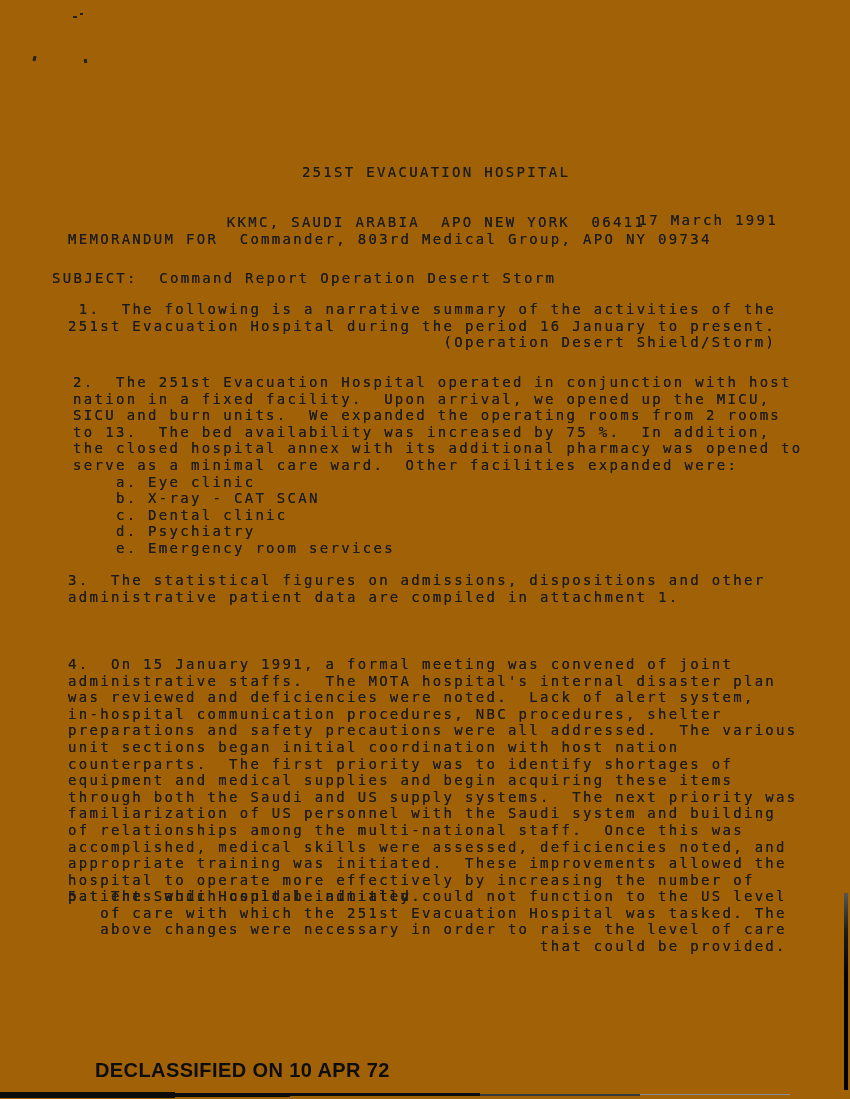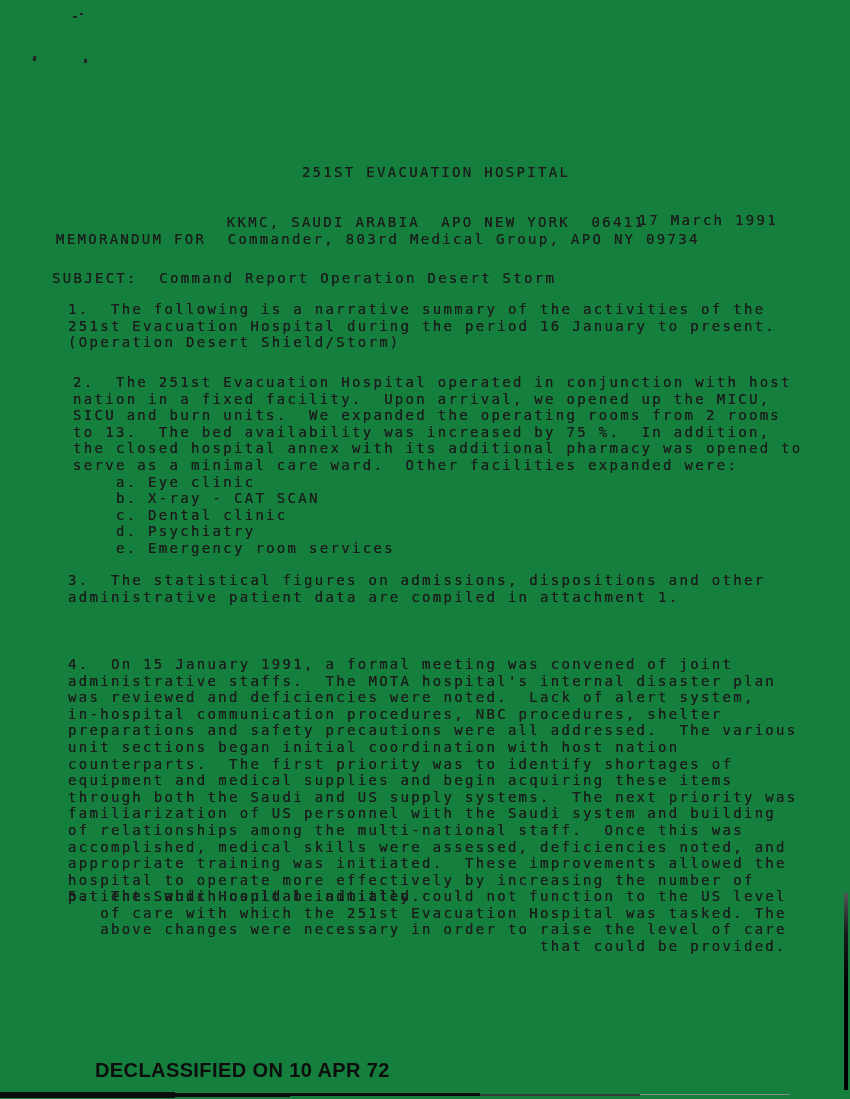--- a/index.html
+++ b/index.html
@@ -4,43 +4,43 @@
 <style>
   html, body {
     margin: 0;
     padding: 0;
     background: #ffffff;
   }
   .page {
     position: relative;
     width: 850px;
     height: 1099px;
-    background: #15803d;
+    background: #a16207;
     overflow: hidden;
     font-family: "DejaVu Sans Mono", "Liberation Mono", monospace;
     color: #1c1c1c;
   }
   .typewriter {
     position: absolute;
     font-size: 14px;
     line-height: 16.6px;
     letter-spacing: 2.3px;
     white-space: pre;
     text-shadow: 0 0 0.6px rgba(25,25,25,0.85);
   }
   .letterhead {
     left: 68px;
     top: 131px;
     width: 736px;
     text-align: center;
   }
   .date-line   { top: 212px; right: 72px; }
-  .memo-line   { left: 56px; top: 231px; }
+  .memo-line   { left: 68px; top: 231px; }
   .subject-line{ left: 52px; top: 270px; }
-  .para-1 { left: 68px; top: 301px; }
+  .para-1 { left: 68px; top: 301px; text-align: right; }
   .para-2 { left: 73px; top: 374px; }
   .para-3 { left: 68px; top: 572px; }
   .para-4 { left: 68px; top: 628px; margin-top: 28px; }
   .para-5 { left: 68px; top: 888px; text-align: right; }
   .stamp {
     position: absolute;
     left: 95px;
     top: 1008px;
     font-family: "Liberation Sans", sans-serif;
     font-weight: bold;

